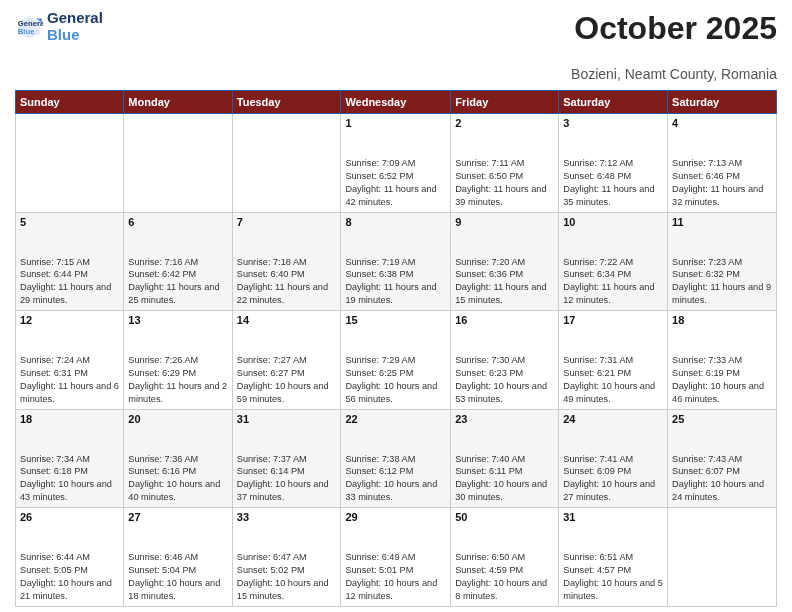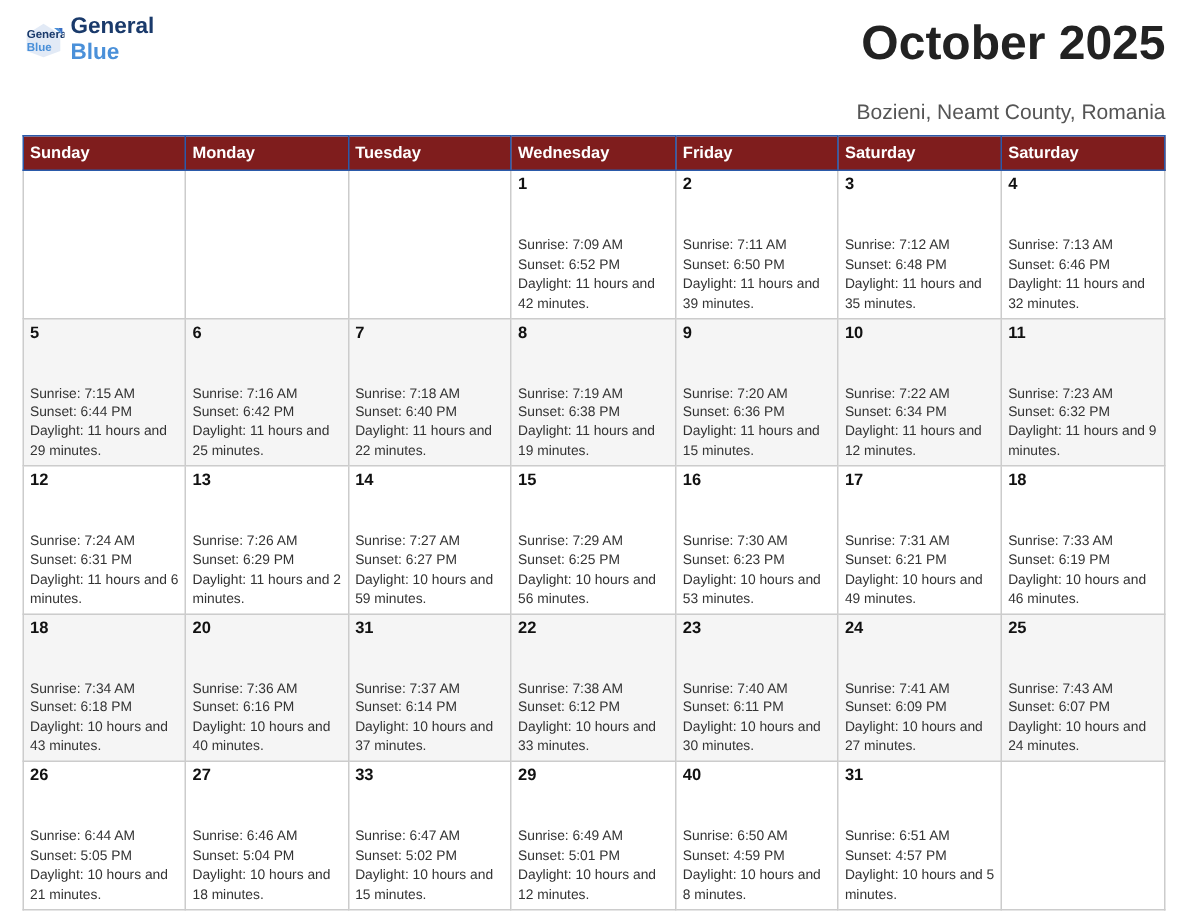--- a/index.html
+++ b/index.html
@@ -248,21 +248,21 @@
           </td>
           <td>
             <div class="day-number">33</div>
             <div class="day-info">Sunrise: 6:47 AM<br>Sunset: 5:02 PM<br>Daylight: 10 hours and 15 minutes.</div>
           </td>
           <td>
             <div class="day-number">29</div>
             <div class="day-info">Sunrise: 6:49 AM<br>Sunset: 5:01 PM<br>Daylight: 10 hours and 12 minutes.</div>
           </td>
           <td>
-            <div class="day-number">40</div>
+            <div class="day-number">50</div>
             <div class="day-info">Sunrise: 6:50 AM<br>Sunset: 4:59 PM<br>Daylight: 10 hours and 8 minutes.</div>
           </td>
           <td>
             <div class="day-number">31</div>
             <div class="day-info">Sunrise: 6:51 AM<br>Sunset: 4:57 PM<br>Daylight: 10 hours and 5 minutes.</div>
           </td>
           <td class="empty-cell"></td>
         </tr>
       </tbody>
   </table>

